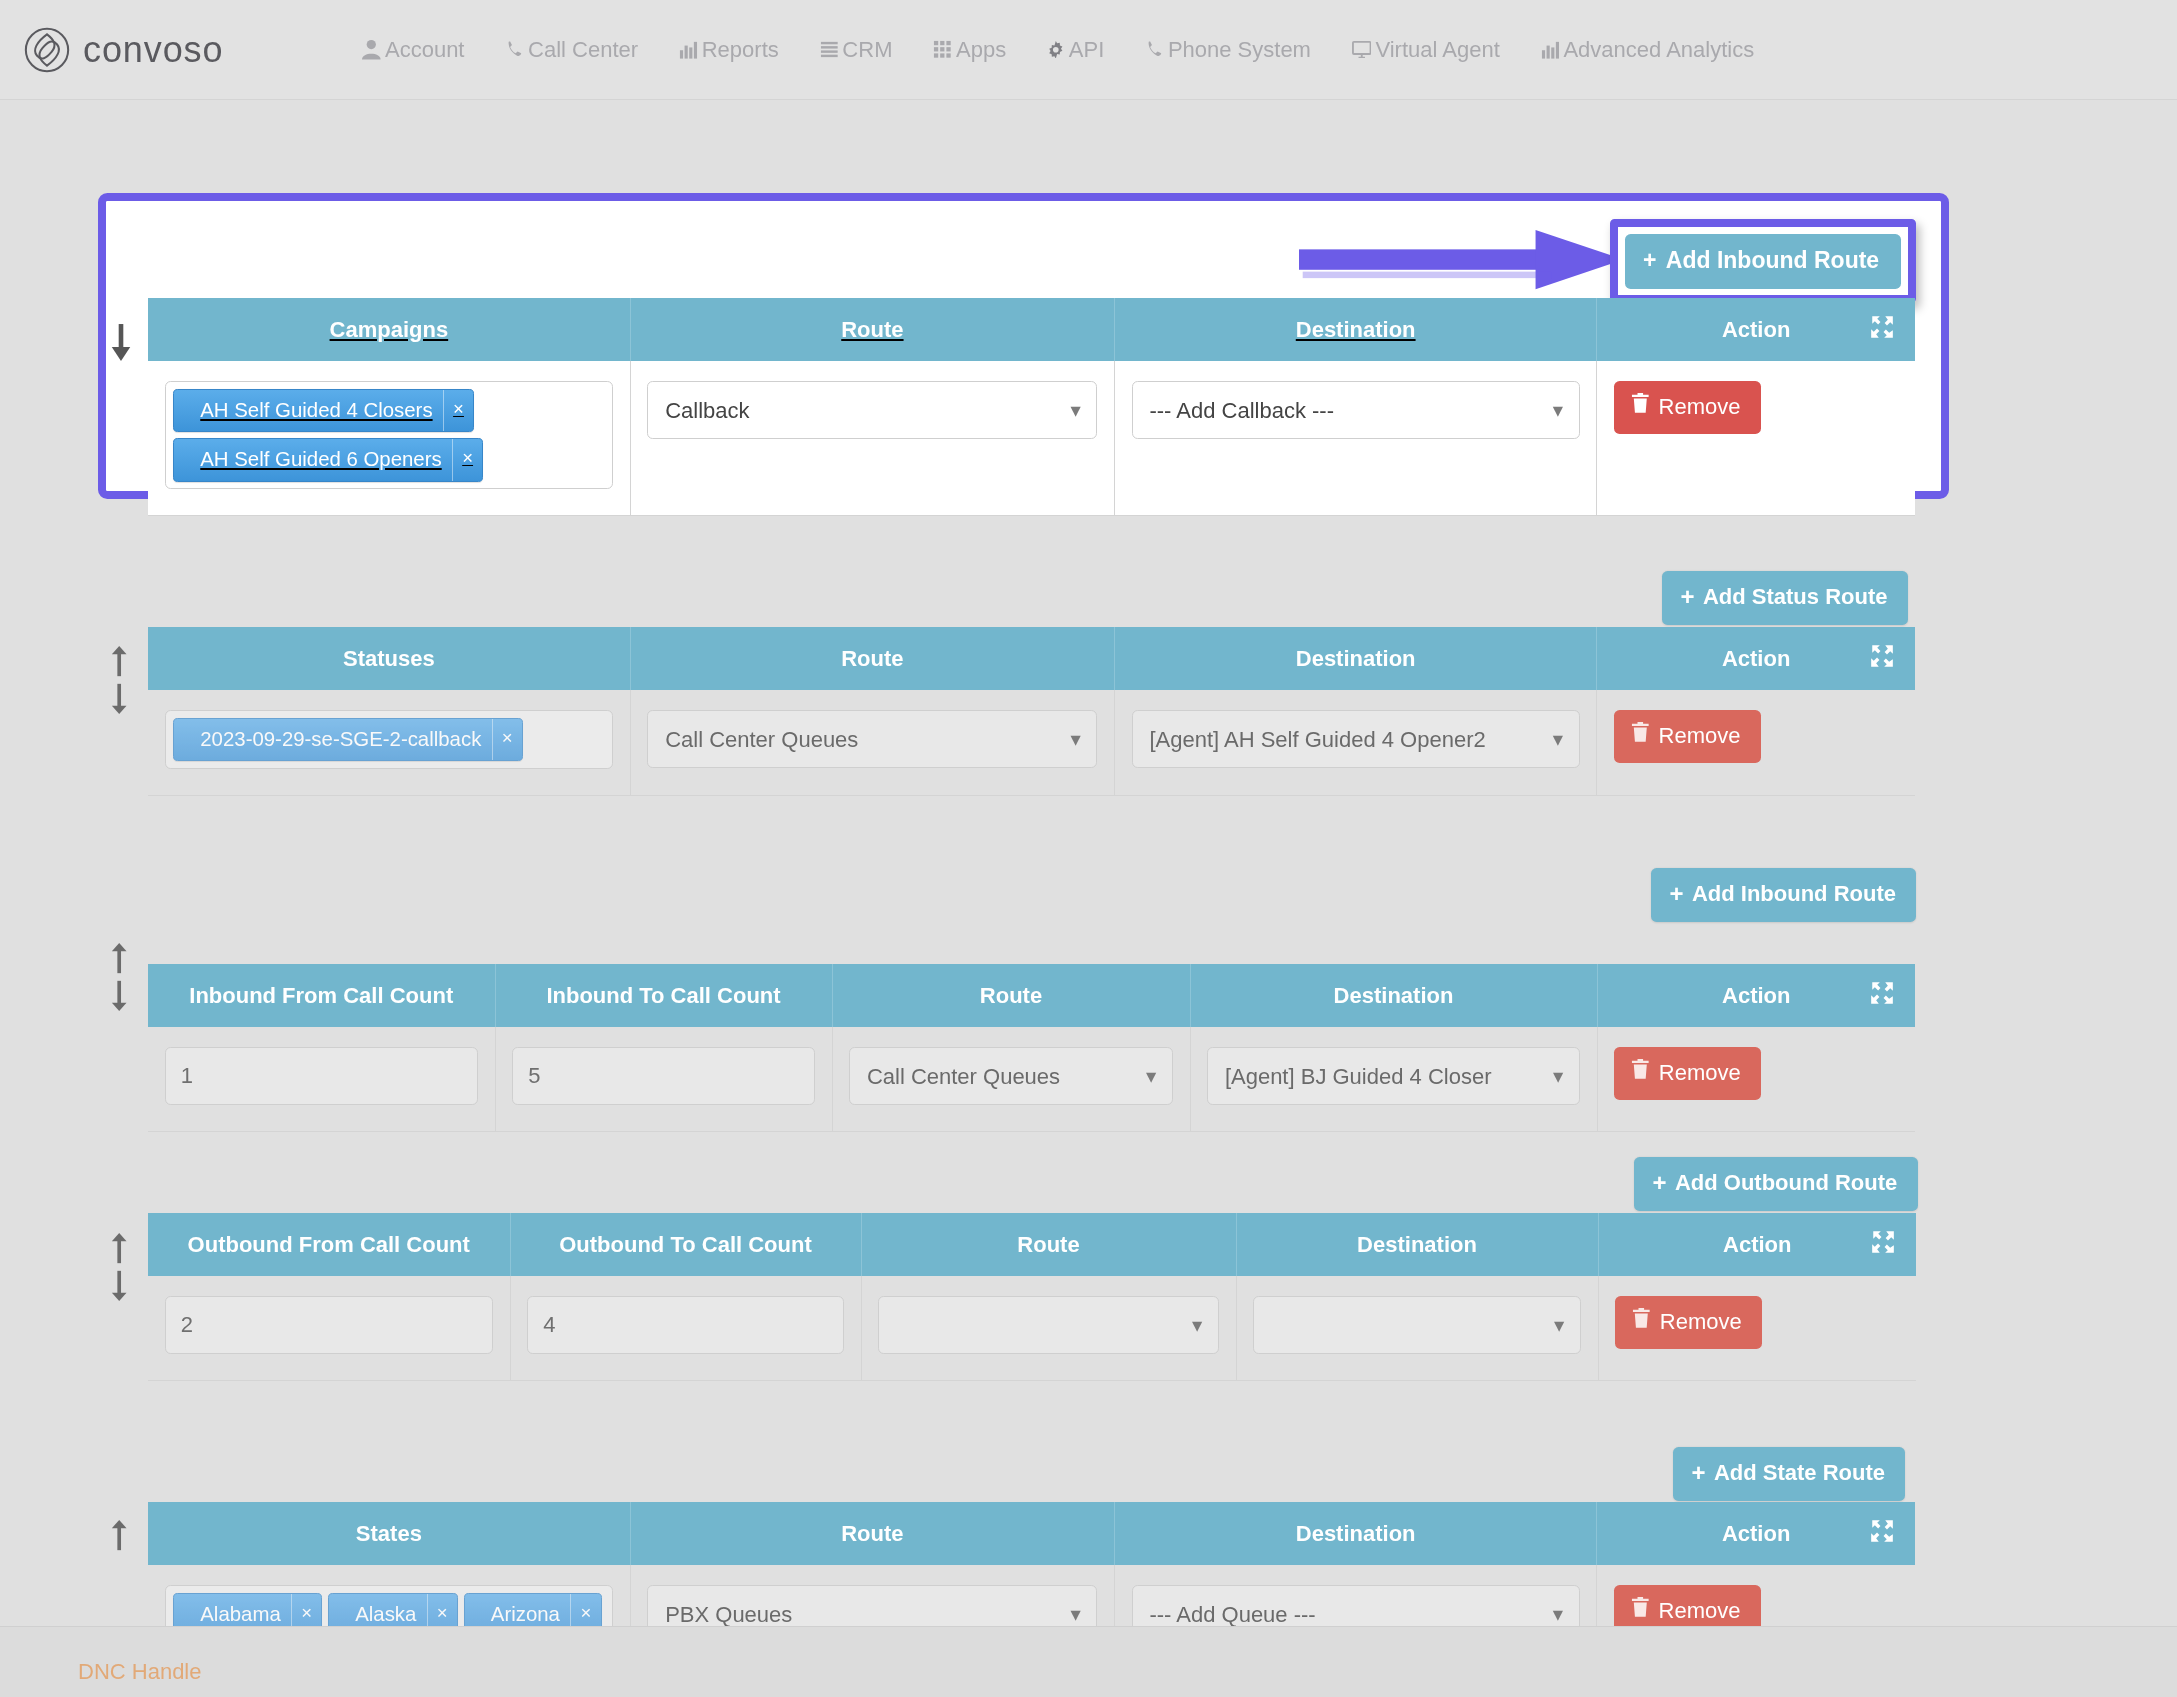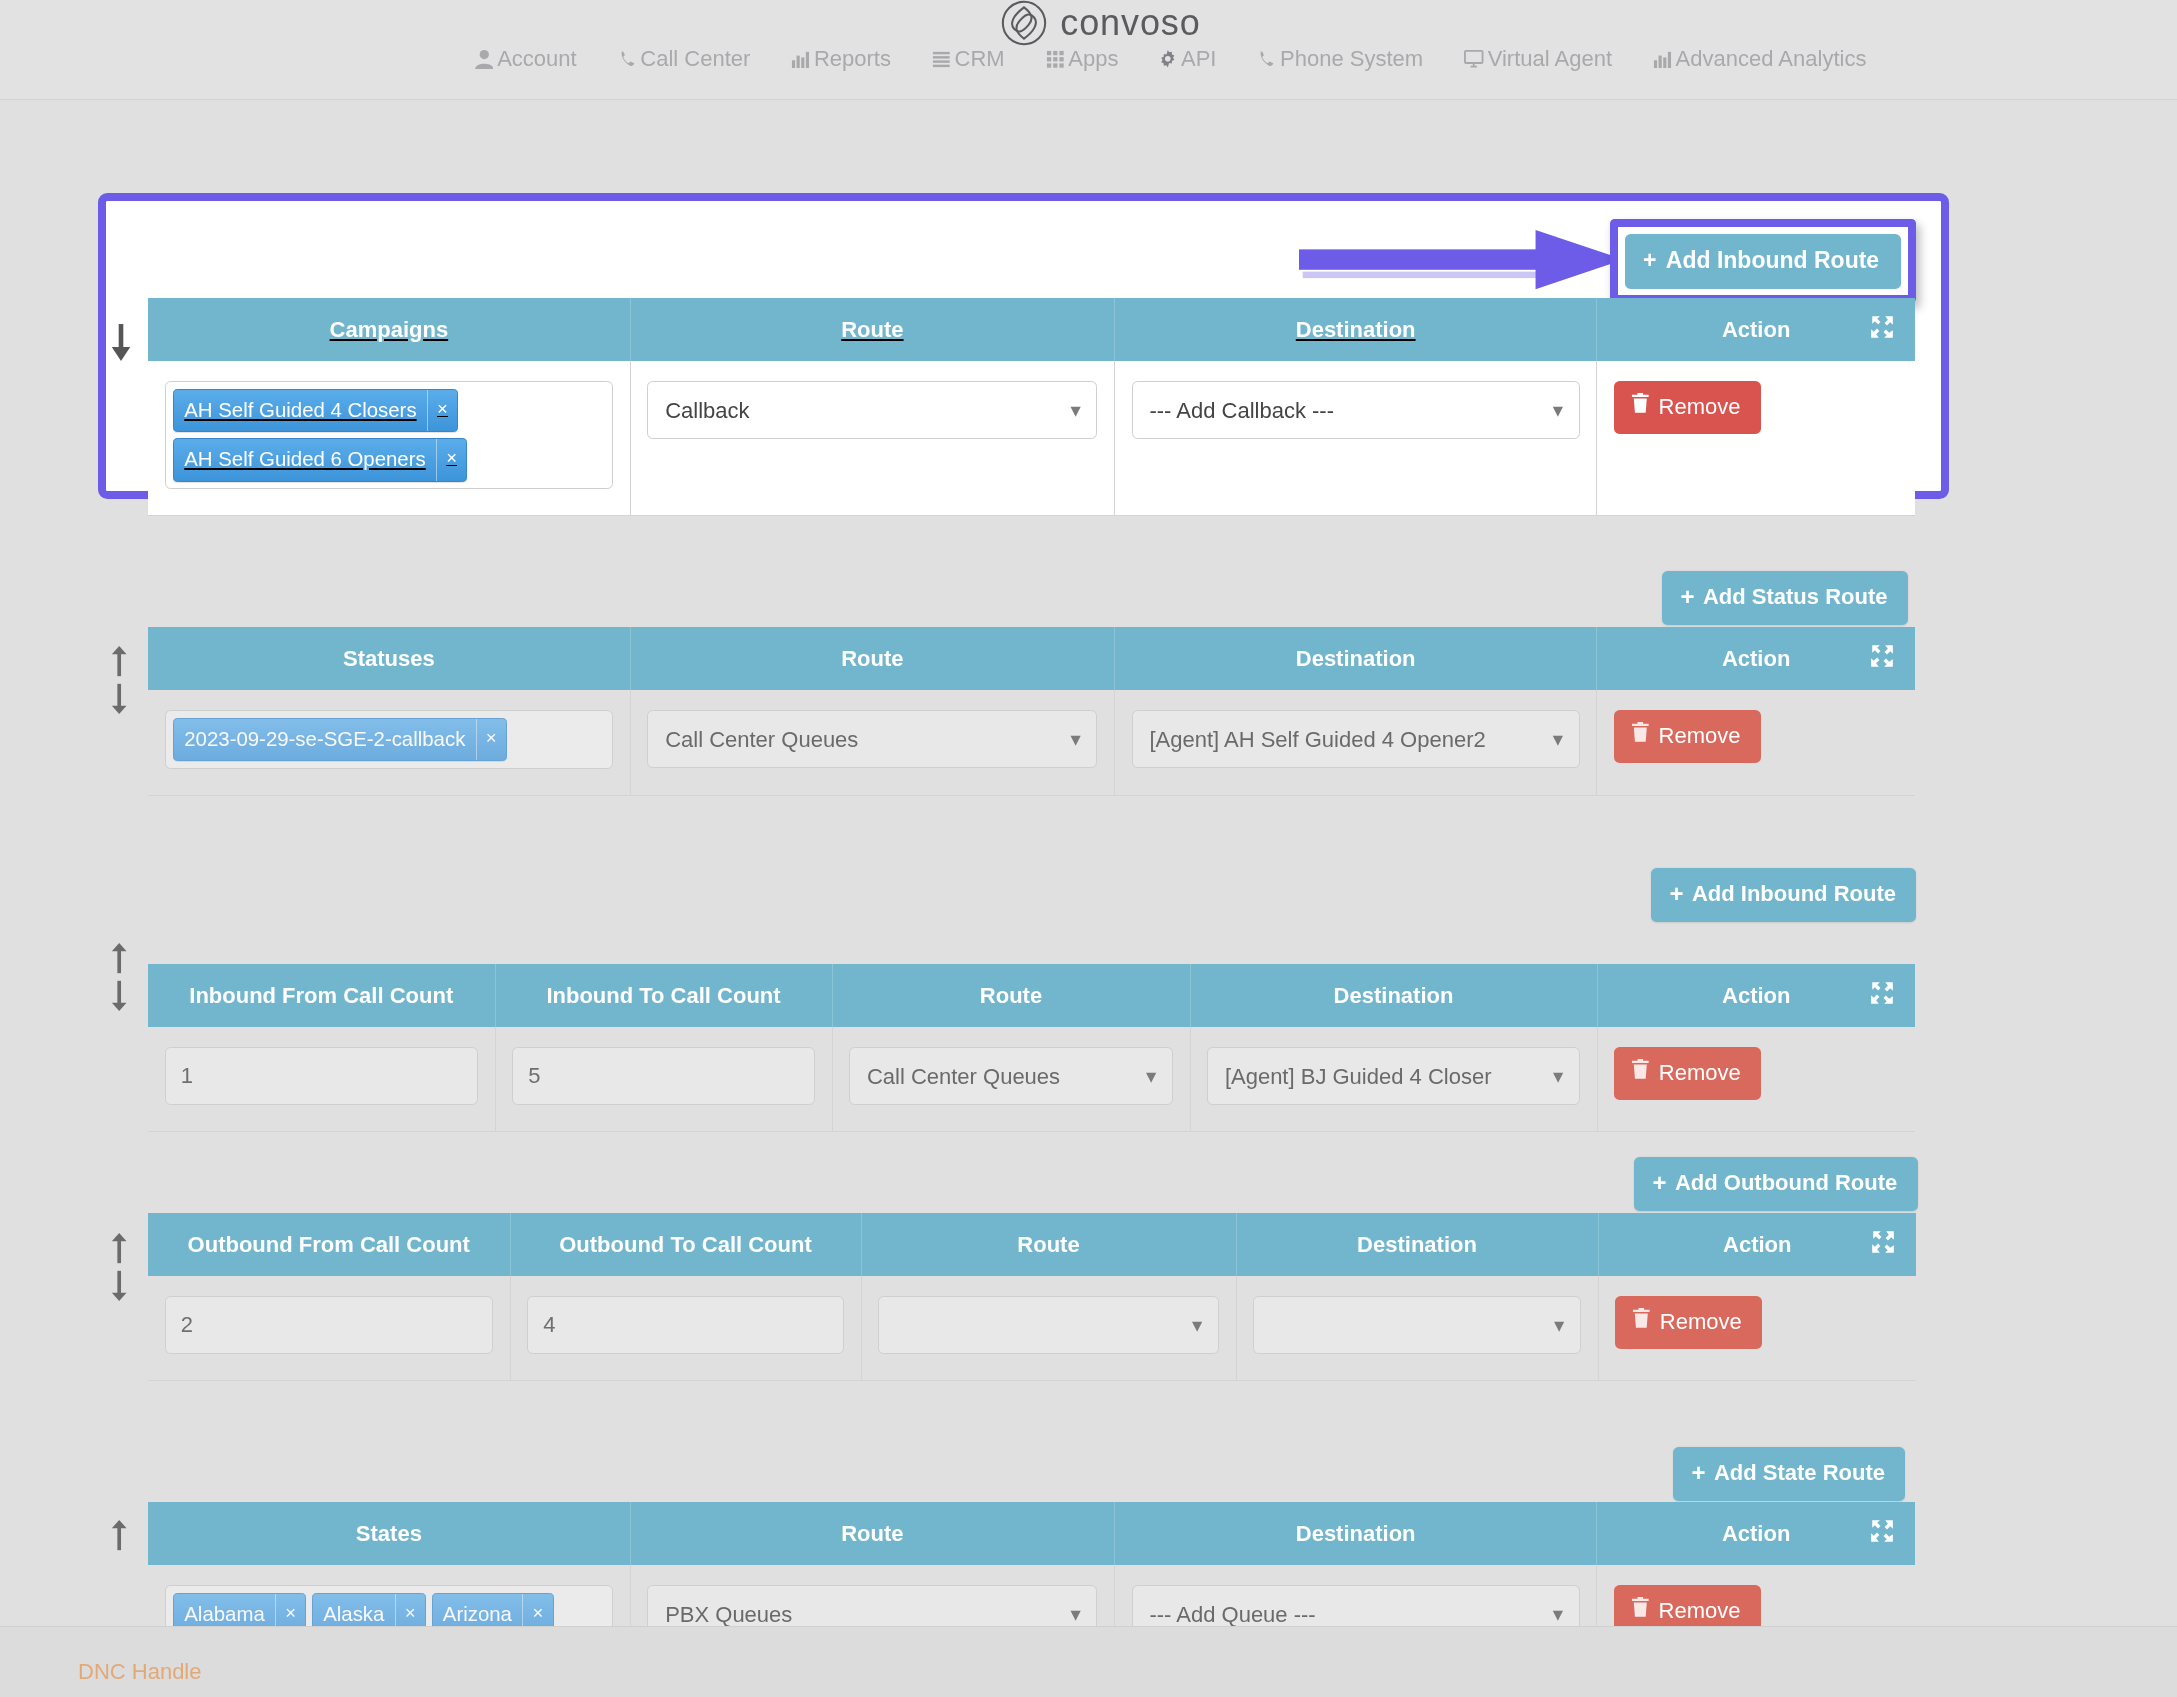--- a/index.html
+++ b/index.html
@@ -13,21 +13,20 @@
 
   
   .topnav {
     position: relative;
     height: 100px;
     background: #e2e2e2;
     display: flex;
     align-items: center;
     padding: 0 0 0 24px;
     border-bottom: 0.9px solid #d4d4d4;
-    flex-direction: column;
   }
   .brand { display: flex; align-items: center; gap: 13px; }
   .brand-logo { width: 46px; height: 46px; }
   .brand-text {
     font-size: 36px;
     color: #5a5a5f;
     letter-spacing: 0.9px;
     font-weight: 400;
   }
   .navitems {
@@ -165,21 +164,21 @@
     align-items: stretch;
     border-radius: 4.6px;
     overflow: hidden;
     background: linear-gradient(#5badea, #3d94d9);
     border: 0.9px solid #3786c9;
     color: #fff;
     font-size: 20.4px;
     line-height: 1;
     box-shadow: 0 0.9px 0.9px rgba(0,0,0,0.12);
   }
-  .tag .tname { padding: 10.2px 10.2px 11px 10.2px; white-space: nowrap; }
+  .tag .tname { padding: 10.2px 10.2px 11px 10.2px; white-space: nowrap; margin-left: 16px; }
   .tag .tx {
     padding: 10.2px 9.3px 11px 9.3px;
     border-left: 0.9px solid rgba(255,255,255,0.45);
     cursor: pointer;
     font-size: 18.6px;
   }
   .tag-pale { opacity: .72; }
 
   
   .sel {

